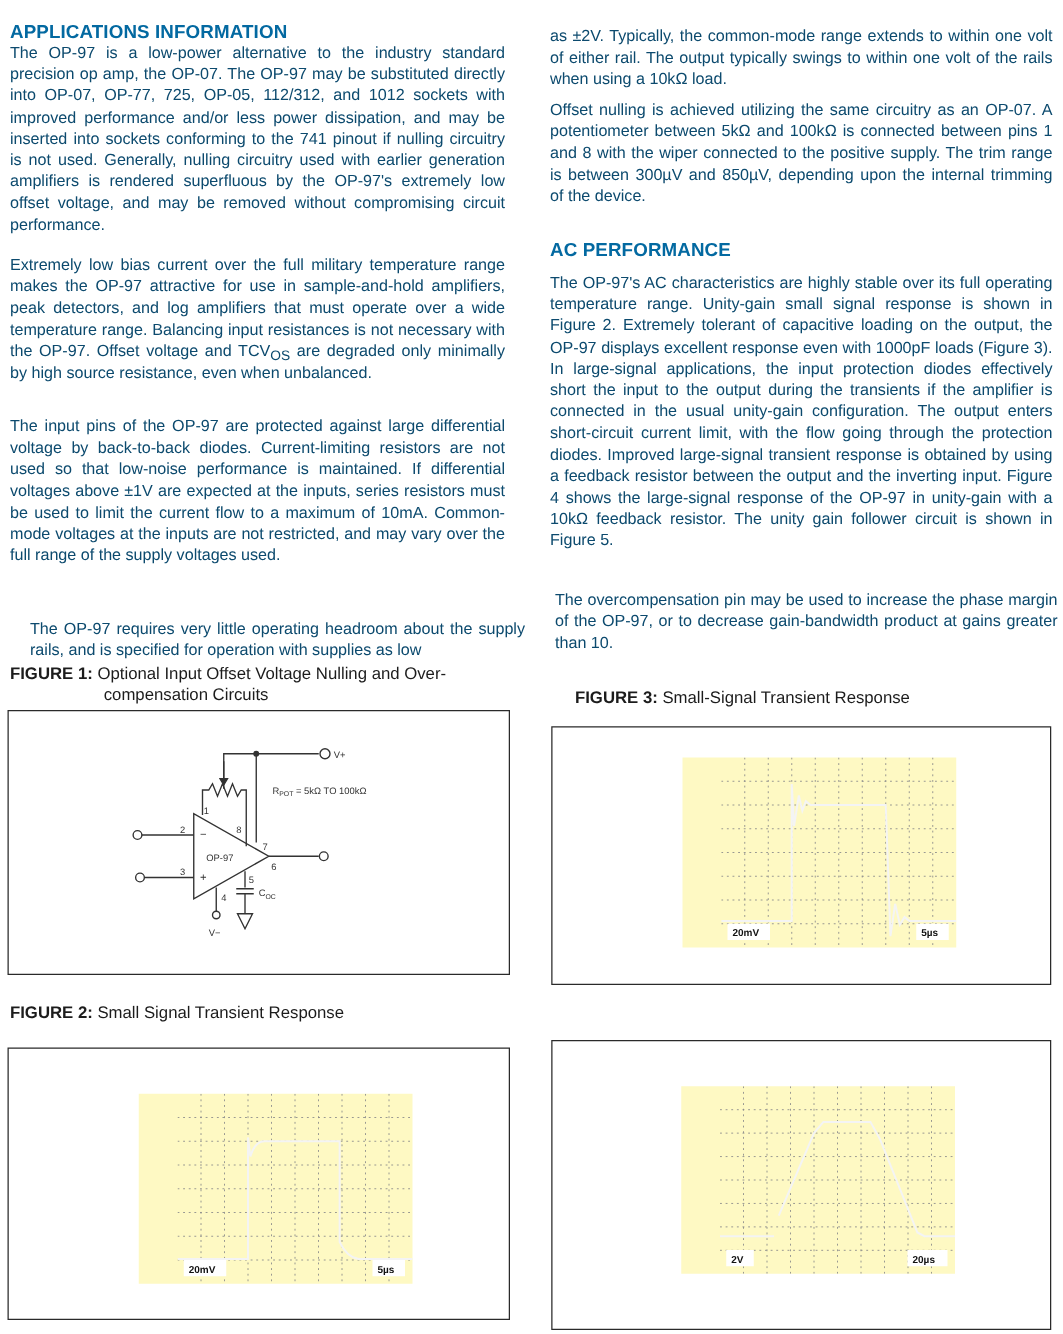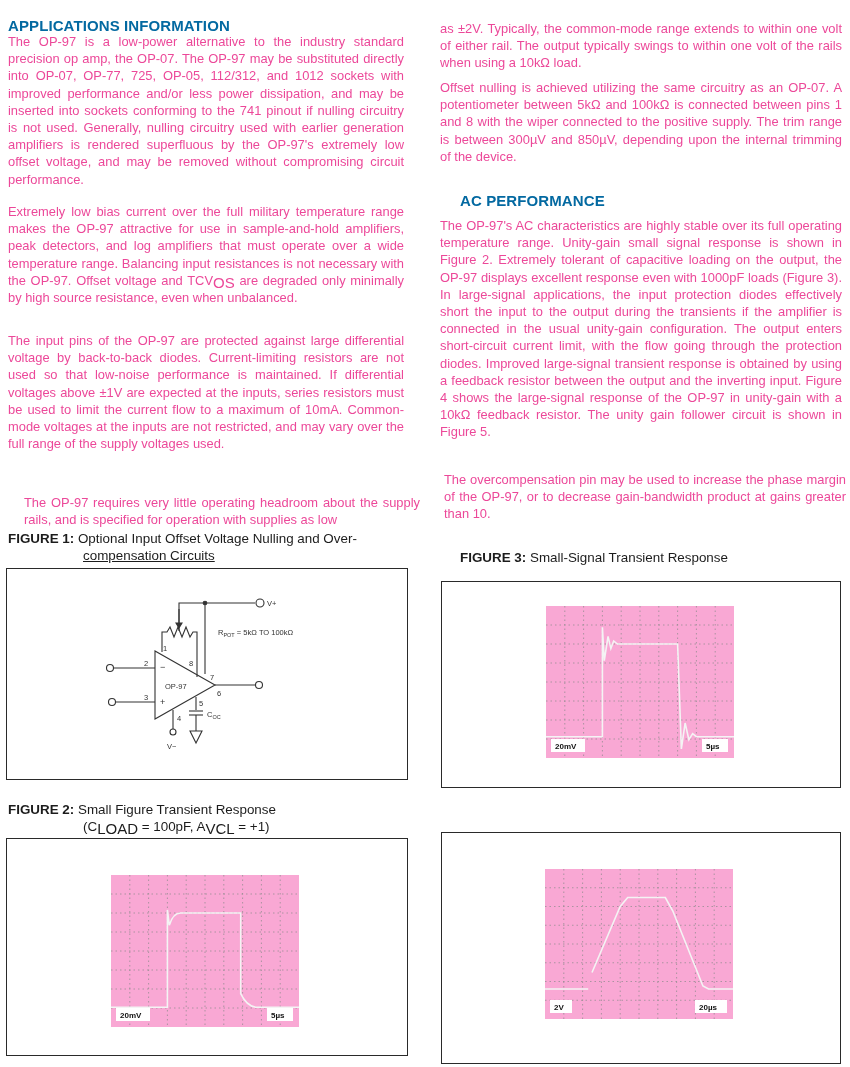--- a/index.html
+++ b/index.html
@@ -1,44 +1,44 @@
 <!DOCTYPE html>
 <html><head>
 <meta charset="utf-8">
 <style>
   html, body { margin:0; padding:0; background:#ffffff; }
   body { width:850px; height:1067px; position:relative; overflow:hidden;
          font-family:"Liberation Sans", sans-serif; color:#1a1a1a; }
   .heading { position:absolute; font-weight:bold; font-size:15px; letter-spacing:0.1px; color:#0369a1; }
-  .para { position:absolute; font-size:12.9px; line-height:17.2px; text-align:justify; color:#ec4899; }
+  .para { position:absolute; font-size:12.9px; line-height:17.2px; text-align:justify; color:#0c4a6e; }
   .fig-cap { position:absolute; font-size:13.4px; line-height:17px; color:#1c1c1c; }
   .fig-cap .lbl { font-weight:bold; }
   .fig-cap .ind { display:block; }
   .fig-box { position:absolute; border:1.5px solid #2a2a2a; background:#fff; box-sizing:border-box; }
-  sub { font-size:15px; vertical-align:-3px; line-height:0; }
-  .scope { position:absolute; background:#f9a8d4; }
+  sub { font-size:11px; vertical-align:-3px; line-height:0; }
+  .scope { position:absolute; background:#fef9c3;padding-left:31px; }
   .scope svg { display:block; }
 </style>
 </head>
 <body>
 
 <div class="heading" style="left:8px; top:17px;">APPLICATIONS INFORMATION</div>
 
 <p class="para" style="left:8px; top:33px; width:396px; margin:0;">The OP-97 is a low-power alternative to the industry standard precision op amp, the OP-07. The OP-97 may be substituted directly into OP-07, OP-77, 725, OP-05, 112/312, and 1012 sockets with improved performance and/or less power dissipation, and may be inserted into sockets conforming to the 741 pinout if nulling circuitry is not used. Generally, nulling circuitry used with earlier generation amplifiers is rendered superfluous by the OP-97's extremely low offset voltage, and may be removed without compromising circuit performance.</p>
 
 <p class="para" style="left:8px; top:203px; width:396px; margin:0;"><span>Extremely low bias current over the full military temperature range makes the OP-97 attractive for use in sample-and-hold amplifiers, peak detectors, and log amplifiers that must operate over a wide temperature range. Balancing input resistances is not necessary with the OP-97. Offset voltage and TCV</span><sub>OS</sub><span> are degraded only minimally by high source resistance, even when unbalanced.</span></p>
 
 <p class="para" style="left:8px; top:332px; width:396px; margin:0;">The input pins of the OP-97 are protected against large differential voltage by back-to-back diodes. Current-limiting resistors are not used so that low-noise performance is maintained. If differential voltages above ±1V are expected at the inputs, series resistors must be used to limit the current flow to a maximum of 10mA. Common-mode voltages at the inputs are not restricted, and may vary over the full range of the supply voltages used.</p>
 
 <p class="para" style="left:8px; top:478px; width:396px; margin:16px;">The OP-97 requires very little operating headroom about the supply rails, and is specified for operation with supplies as low</p>
 
 <div class="fig-cap" style="left:8px; top:530px; width:400px;">
   <span class="lbl">FIGURE 1:</span>
   <span>Optional Input Offset Voltage Nulling and Over-</span>
-  <span class="ind" style="padding-left:75px;text-decoration:underline;">compensation Circuits</span>
+  <span class="ind" style="padding-left:75px;">compensation Circuits</span>
 </div>
 <div class="fig-box" style="left:6px; top:568px; width:402px; height:212px;">
   <svg width="400" height="210" viewBox="0 0 400 210" style="position:absolute; left:0; top:0;">
     <g stroke="#333" stroke-width="1.1" fill="none">
 
       <polygon points="148,82 148,150 208,116"></polygon>
 
       <polyline points="172,62 172,34 248,34"></polyline>
       <line x1="198" y1="34" x2="198" y2="105"></line>
       <circle cx="253" cy="34" r="4" fill="#fff"></circle>
@@ -80,22 +80,21 @@
       <text x="153" y="101" font-size="9">−</text>
       <text x="153" y="136" font-size="9">+</text>
       <text x="211" y="66"><tspan>R</tspan><tspan font-size="5.5" dy="2">POT</tspan><tspan dy="-2"> = 5kΩ TO 100kΩ</tspan></text>
       <text x="200" y="148"><tspan>C</tspan><tspan font-size="5.5" dy="2">OC</tspan></text>
     </g>
   </svg>
 </div>
 
 <div class="fig-cap" style="left:8px; top:801px; width:400px;">
   <span class="lbl">FIGURE 2:</span>
-  <span>Small Figure Transient Response</span>
-  <span class="ind" style="padding-left:75px;"><span>(C</span><sub>LOAD</sub><span> = 100pF, A</span><sub>VCL</sub><span> = +1)</span></span>
+  <span>Small Signal Transient Response</span>
 </div>
 <div class="fig-box" style="left:6px; top:838px; width:402px; height:218px;">
   <div class="scope" style="left:104px; top:36px; width:188px; height:152px;">
     <svg class="scope-svg" width="188" height="152" viewBox="0 0 188 152">
         <line x1="18.8" y1="0" x2="18.8" y2="152" stroke="#8a8a8a" stroke-width="0.7" stroke-dasharray="1.5,3"></line>
         <line x1="37.6" y1="0" x2="37.6" y2="152" stroke="#8a8a8a" stroke-width="0.7" stroke-dasharray="1.5,3"></line>
         <line x1="56.4" y1="0" x2="56.4" y2="152" stroke="#8a8a8a" stroke-width="0.7" stroke-dasharray="1.5,3"></line>
         <line x1="75.2" y1="0" x2="75.2" y2="152" stroke="#8a8a8a" stroke-width="0.7" stroke-dasharray="1.5,3"></line>
         <line x1="94" y1="0" x2="94" y2="152" stroke="#8a8a8a" stroke-width="0.7" stroke-dasharray="1.5,3"></line>
         <line x1="112.8" y1="0" x2="112.8" y2="152" stroke="#8a8a8a" stroke-width="0.7" stroke-dasharray="1.5,3"></line>
@@ -114,21 +113,21 @@
         <text x="9" y="143" font-size="8" font-family="Liberation Sans, sans-serif" font-weight="bold" fill="#111">20mV</text>
         <rect x="156" y="133" width="26" height="13" fill="#fff"></rect>
         <text x="160" y="143" font-size="8" font-family="Liberation Sans, sans-serif" font-weight="bold" fill="#111">5µs</text>
       </svg>
   </div>
 </div>
 
 <p class="para" style="left:440px; top:20px; width:402px; margin:0;">as ±2V. Typically, the common-mode range extends to within one volt of either rail. The output typically swings to within one volt of the rails when using a 10kΩ load.</p>
 <p class="para" style="left:440px; top:79px; width:402px; margin:0;">Offset nulling is achieved utilizing the same circuitry as an OP-07. A potentiometer between 5kΩ and 100kΩ is connected between pins 1 and 8 with the wiper connected to the positive supply. The trim range is between 300µV and 850µV, depending upon the internal trimming of the device.</p>
 
-<div class="heading" style="left:440px; top:192px;margin-left:20px;">AC PERFORMANCE</div>
+<div class="heading" style="left:440px; top:192px;">AC PERFORMANCE</div>
 
 <p class="para" style="left:440px; top:217px; width:402px; margin:0;">The OP-97's AC characteristics are highly stable over its full operating temperature range. Unity-gain small signal response is shown in Figure 2. Extremely tolerant of capacitive loading on the output, the OP-97 displays excellent response even with 1000pF loads (Figure 3). In large-signal applications, the input protection diodes effectively short the input to the output during the transients if the amplifier is connected in the usual unity-gain configuration. The output enters short-circuit current limit, with the flow going through the protection diodes. Improved large-signal transient response is obtained by using a feedback resistor between the output and the inverting input. Figure 4 shows the large-signal response of the OP-97 in unity-gain with a 10kΩ feedback resistor. The unity gain follower circuit is shown in Figure 5.</p>
 <p class="para" style="left:440px; top:467px; width:402px; margin:4px;">The overcompensation pin may be used to increase the phase margin of the OP-97, or to decrease gain-bandwidth product at gains greater than 10.</p>
 
 <div class="fig-cap" style="left:460px; top:537px; width:400px;margin-top:12px;">
   <span class="lbl">FIGURE 3:</span>
   <span>Small-Signal Transient Response</span>
 </div>
 <div class="fig-box" style="left:441px; top:581px; width:400px; height:207px;">
   <div class="scope" style="left:104px; top:24px; width:188px; height:152px;">

